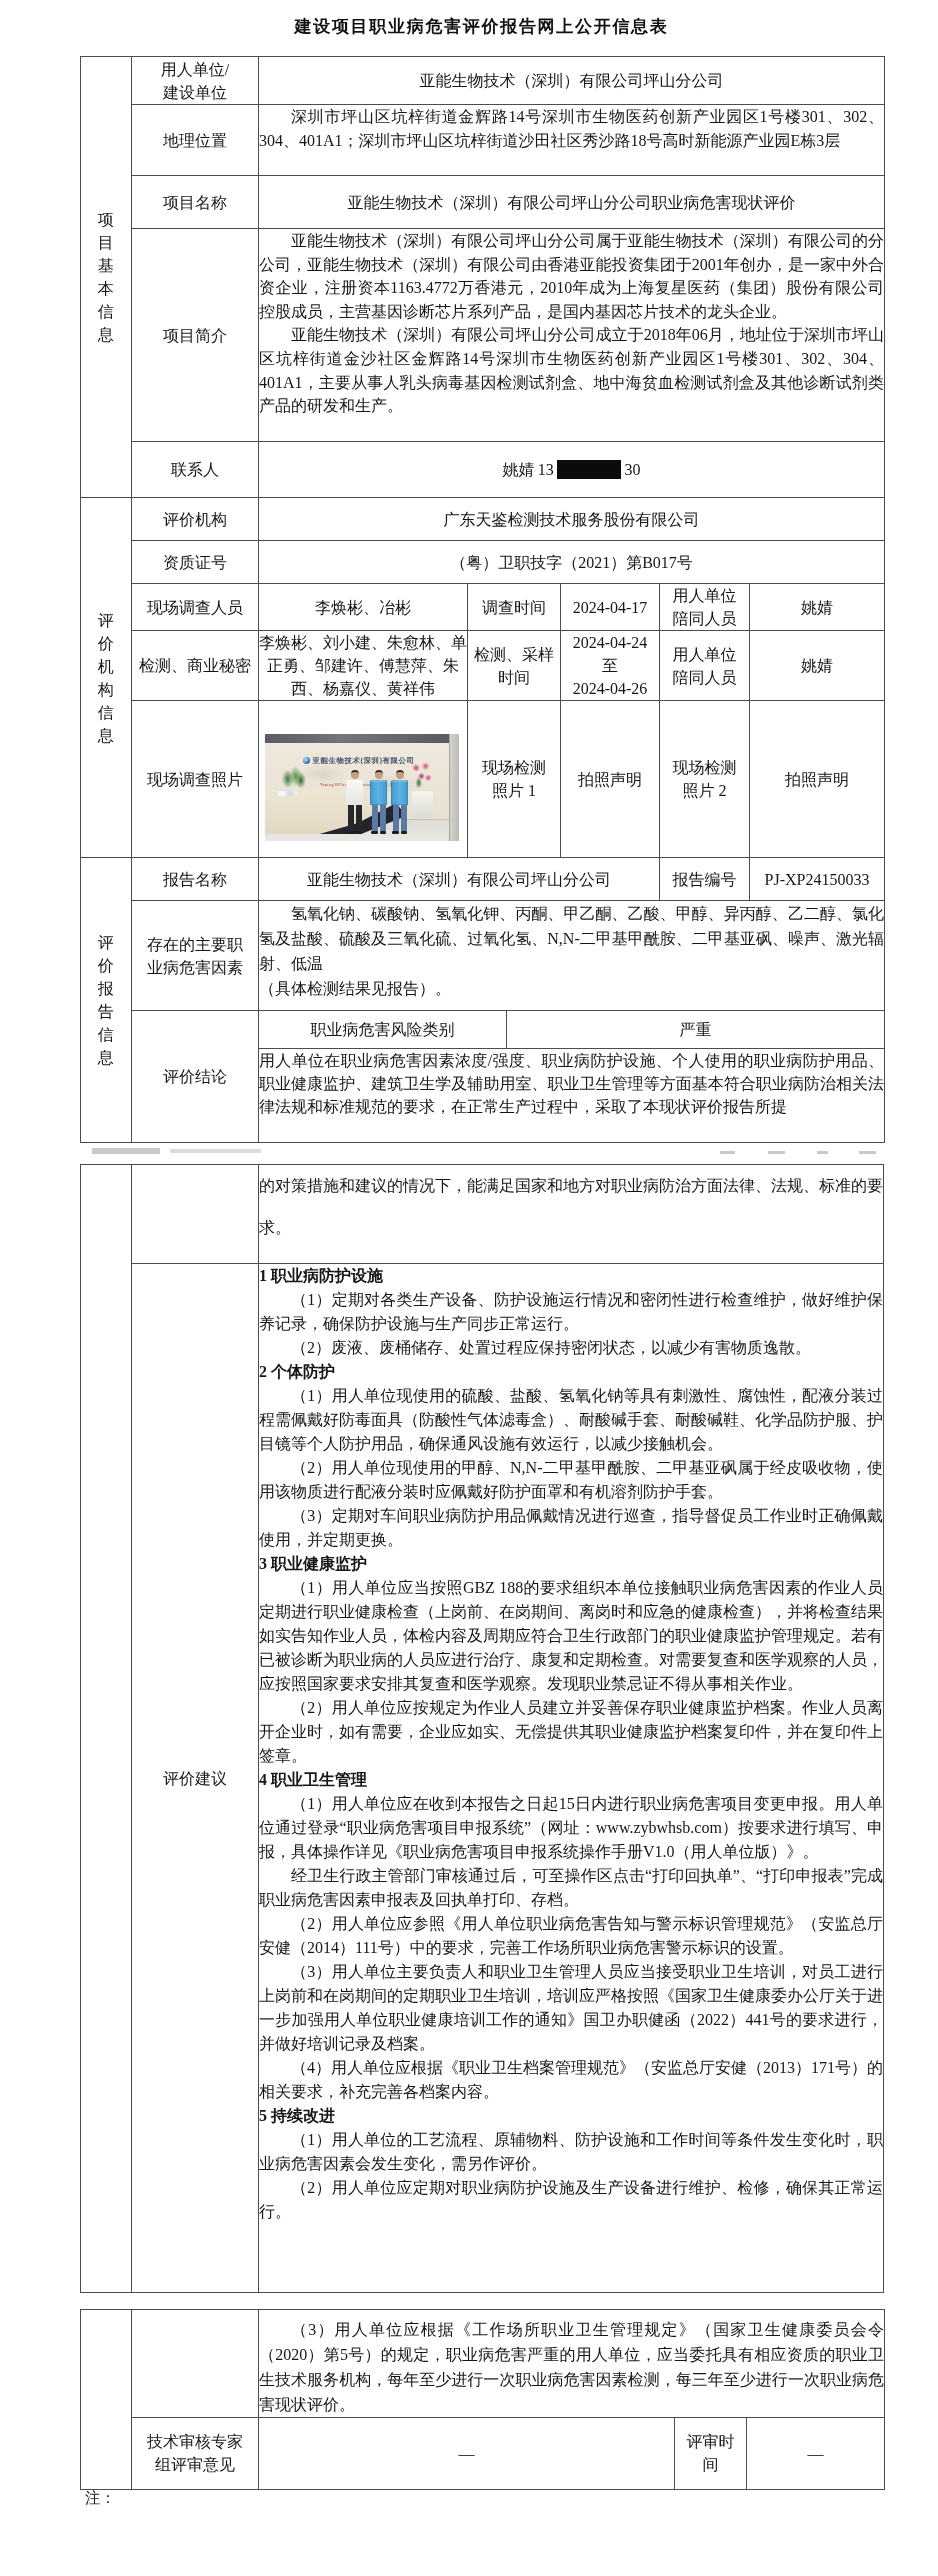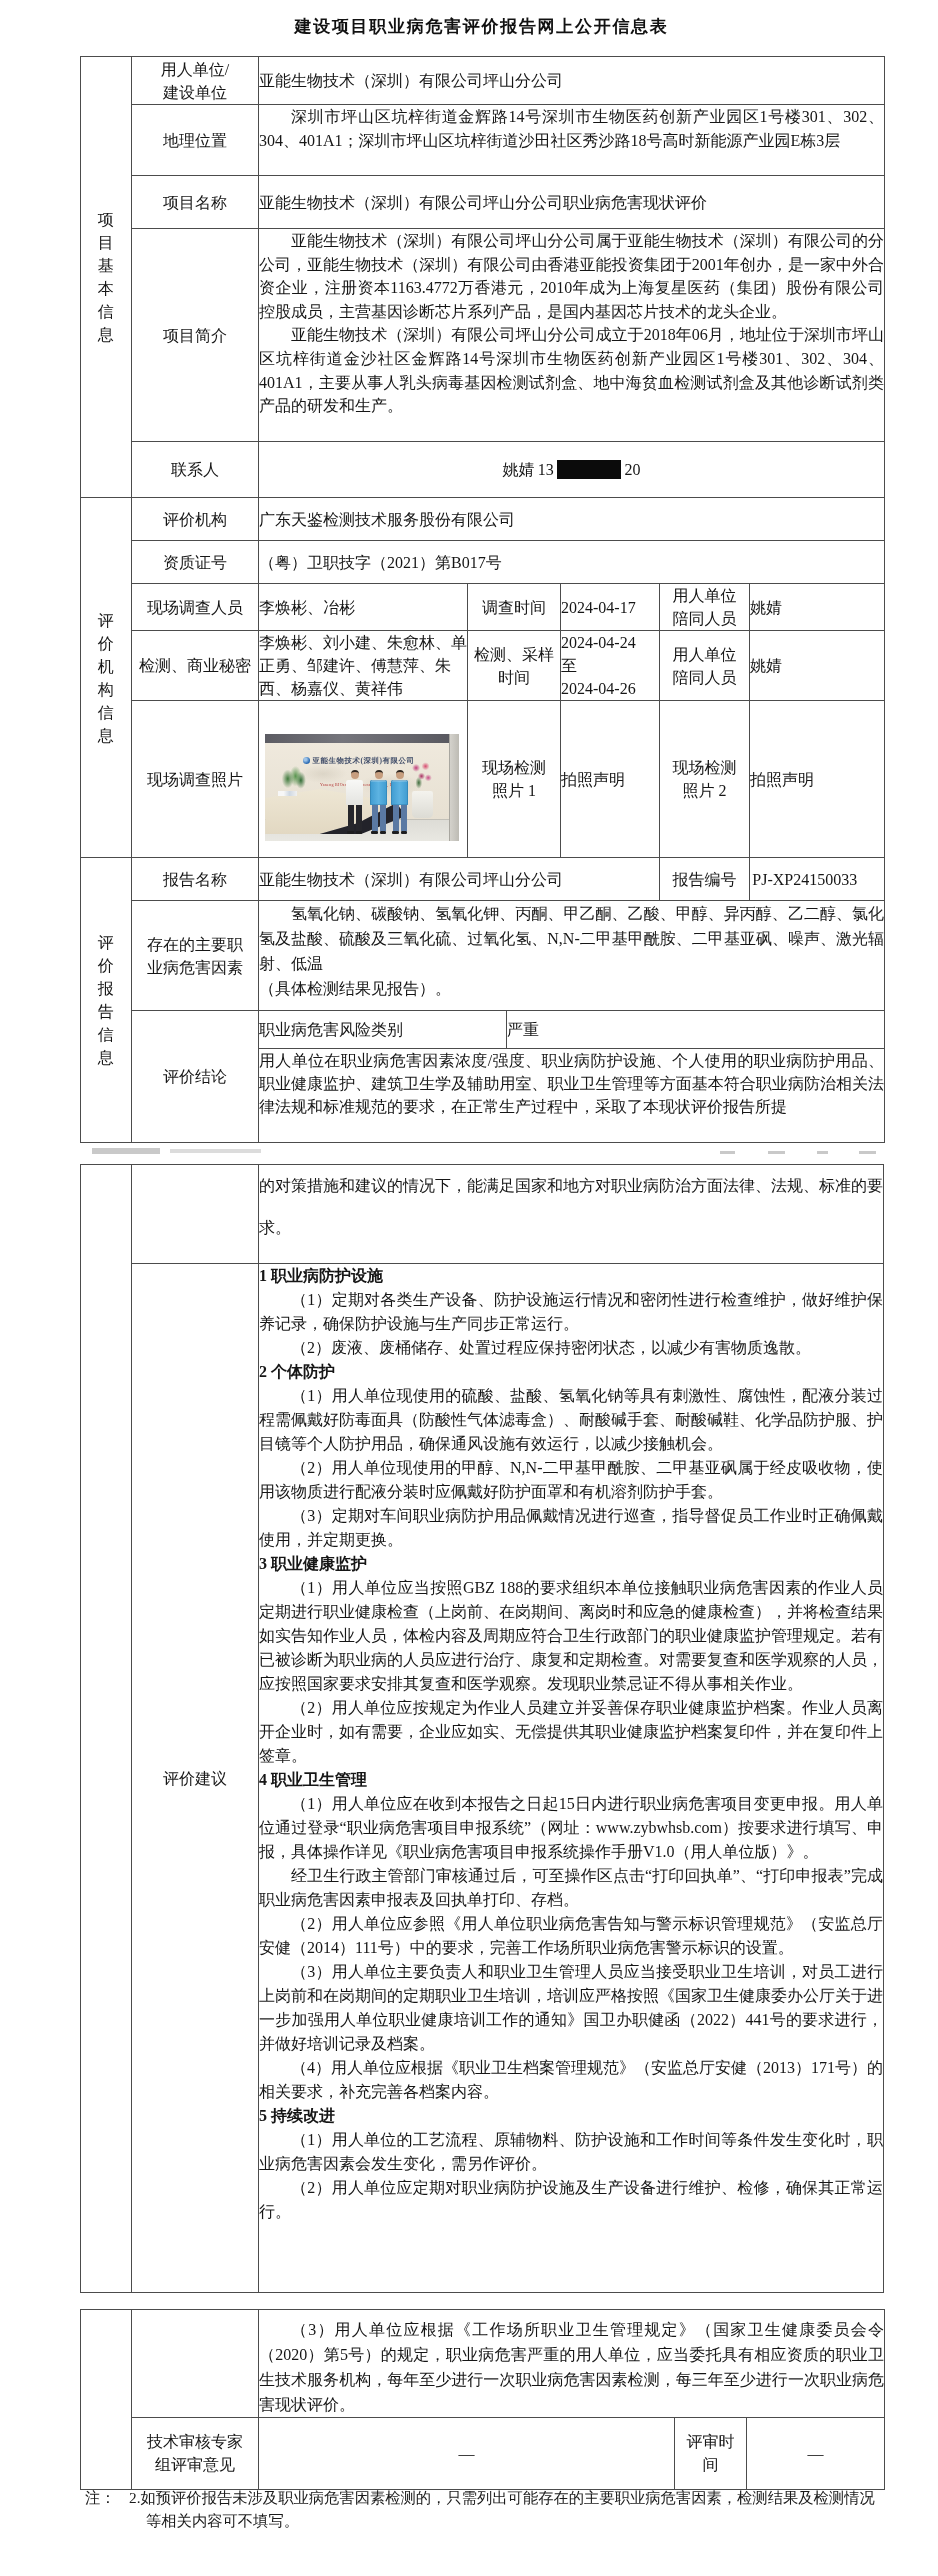--- a/index.html
+++ b/index.html
@@ -23,21 +23,21 @@
   }
   .lbl{text-align:center;vertical-align:middle;padding:0 2.3px;}
   .pre{white-space:pre-line;}
   .vlab{
     text-align:center;vertical-align:middle;white-space:pre-line;
     font-size:17px;letter-spacing:0.6px;
   }
   .vl1{line-height:66px;}
   .vl2{line-height:56px;}
   .vl3{line-height:44px;}
-  .val-c{vertical-align:middle;padding:0 5.7px;}
+  .val-c{text-align:center;vertical-align:middle;padding:0 5.7px;}
   .val-p{vertical-align:top;text-align:justify;padding:4.5px 13.6px 0 13.6px;}
   .val-p p{margin:0;text-indent:2em;line-height:23px;}
   .loc p{line-height:24.4px;}
   .intro p{line-height:23.6px;font-family:Liberation Serif, serif;}
   .hzd p{line-height:25px;margin:0;}
   .hzd .noindent{text-indent:0;}
   .concl p{margin:0;text-indent:0;line-height:23px;}
   .concl{padding-top:12.5px;}
   .cont p{margin:0;text-indent:0;line-height:42px;}
   .cont{padding-top:19.3px;}
@@ -163,21 +163,21 @@
       <p>亚能生物技术（深圳）有限公司坪山分公司成立于2018年06月，地址位于深圳市坪山区坑梓街道金沙社区金辉路14号深圳市生物医药创新产业园区1号楼301、302、304、401A1，主要从事人乳头病毒基因检测试剂盒、地中海贫血检测试剂盒及其他诊断试剂类产品的研发和生产。</p>
     </td>
   </tr>
   <tr style="height:56px">
     <td class="lbl">联系人</td>
     <td class="val-c" colspan="6">
       <span class="contact-wrap">
         <span>姚婧</span>
         <span>13</span>
               <span class="redact"></span>
-              <span>20</span>
+              <span>30</span>
       </span>
     </td>
   </tr>
   <tr style="height:43px">
     <td class="vlab vl2" rowspan="5">评
 价
 机
 构
 信
 息</td>
@@ -386,16 +386,15 @@
 间</td>
     <td class="dash">—</td>
   </tr>
 </tbody>
     </table>
 </div>
 
 <div class="notes">
   <div class="prefix">注：</div>
   <div class="body">
-    <p>2.如预评价报告未涉及职业病危害因素检测的，只需列出可能存在的主要职业病危害因素，检测结果及检测情况等相关内容可不填写。</p>
   </div>
 </div>
 
 
 </body></html>

